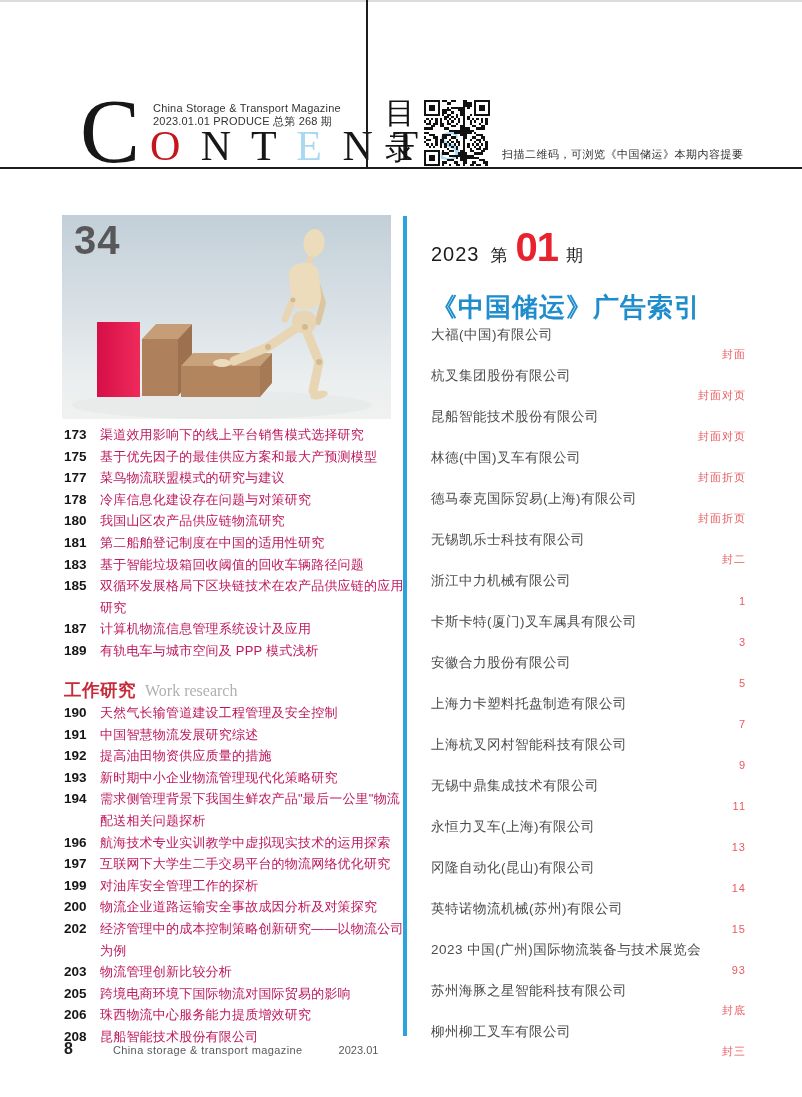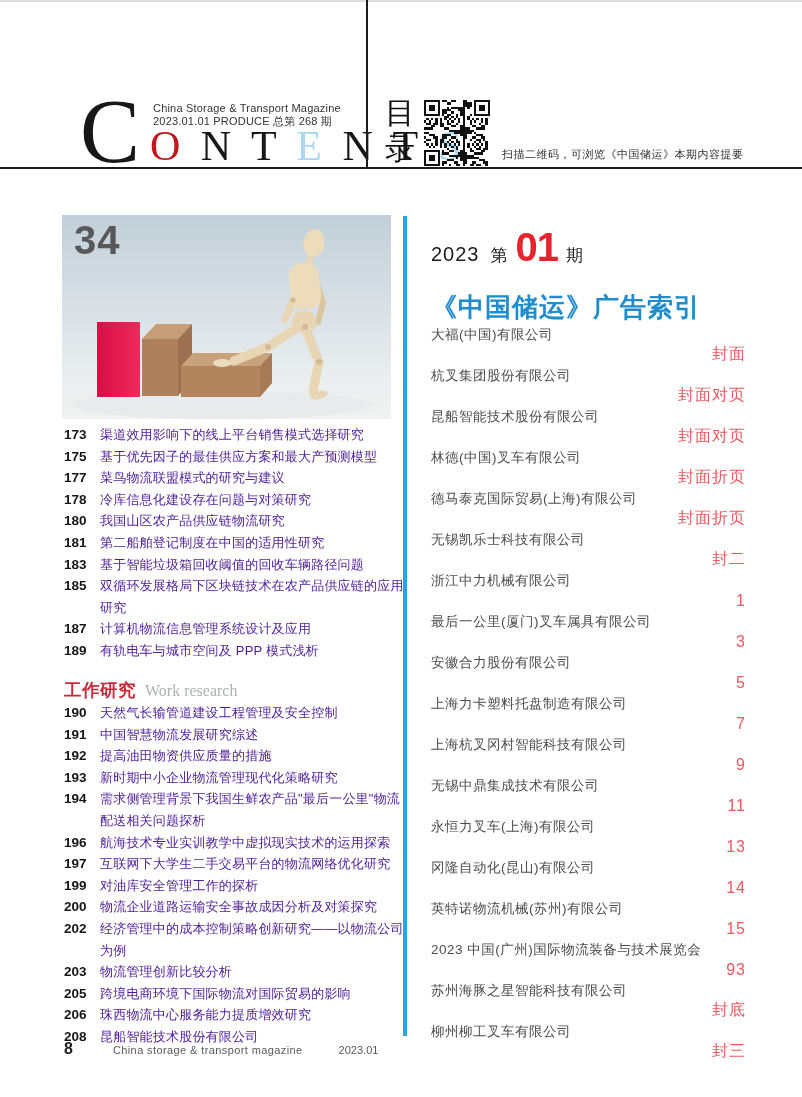--- a/index.html
+++ b/index.html
@@ -26,21 +26,21 @@
   .feature{position:absolute;left:62px;top:215px;width:329px;height:204px;border-radius:32px;}
   .num34{position:absolute;left:12px;top:4px;font-size:40px;font-weight:bold;
          color:#58585a;letter-spacing:1px;z-index:2;line-height:42px;}
 
   
   .article-list{position:absolute;left:64px;width:342px;font-size:13px;}
   .list-top{top:424px;}
   .list-work{top:702px;}
   .a-row{display:flex;line-height:21.6px;}
   .a-no{width:36px;flex:none;font-weight:bold;color:#161616;font-size:13.5px;}
-  .a-ttl{color:#4c1d95;width:306px;letter-spacing:.2px;}
+  .a-ttl{color:#be185d;width:306px;letter-spacing:.2px;}
 
   .section-head{position:absolute;left:64px;top:678px;white-space:nowrap;}
   .sec-cn{font-size:17.5px;font-weight:bold;color:#c62b39;letter-spacing:.5px;}
   .sec-en{font-family:"Liberation Serif",serif;font-size:16px;color:#aeb0b2;margin-left:9px;}
 
   
   .page-footer{position:absolute;left:64px;top:1040px;display:flex;align-items:baseline;}
   .pf-no{font-size:16px;font-weight:bold;color:#202020;}
   .pf-mag{font-size:11px;color:#58595b;margin-left:40px;letter-spacing:.4px;}
   .pf-issue{font-size:11px;color:#58595b;margin-left:36px;}
@@ -50,21 +50,21 @@
   .right-head{position:absolute;left:431px;top:218px;width:316px;}
   .issue-line{display:flex;align-items:baseline;color:#1b1b1b;}
   .iy{font-size:20px;letter-spacing:1px;}
   .ip{font-size:17px;margin-left:11px;}
   .inum{font-size:40px;font-weight:bold;color:#e8232e;margin:12px 8px;line-height:34px;letter-spacing:-1px;}
   .is{font-size:17px;}
   .ad-title{font-size:26px;font-weight:bold;color:#1f8ccc;margin-top:14px;letter-spacing:1px;white-space:nowrap;}
   .ads{position:absolute;left:431px;top:314px;width:315px;}
   .ad-row{height:41px;display:flex;justify-content:space-between;align-items:center;}
   .company{font-size:13.5px;color:#4c4c4c;letter-spacing:.5px;}
-  .pg{font-size:16px;color:#e9595f;letter-spacing:1px;margin-top:40px;}
+  .pg{font-size:11px;color:#e9595f;letter-spacing:1px;margin-top:40px;}
 </style>
 </head>
 <body>
 
 <div class="page">
   <div class="topedge"></div>
 
   <div class="big-c">C</div>
   <div class="ontents">
     
@@ -619,21 +619,21 @@
         <span class="company">无锡凯乐士科技有限公司</span>
         <span class="pg">封二</span>
       </div>
 
       <div class="ad-row">
         <span class="company">浙江中力机械有限公司</span>
         <span class="pg">1</span>
       </div>
 
       <div class="ad-row">
-        <span class="company">最后一公里(厦门)叉车属具有限公司</span>
+        <span class="company">卡斯卡特(厦门)叉车属具有限公司</span>
         <span class="pg">3</span>
       </div>
 
       <div class="ad-row">
         <span class="company">安徽合力股份有限公司</span>
         <span class="pg">5</span>
       </div>
 
       <div class="ad-row">
         <span class="company">上海力卡塑料托盘制造有限公司</span>

